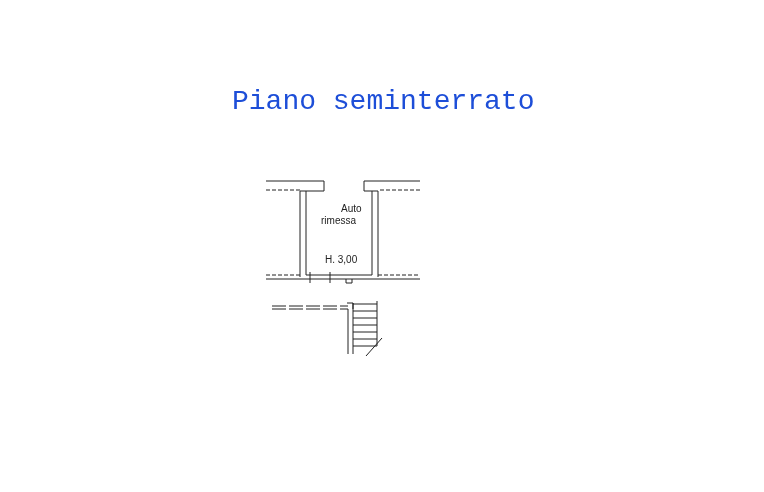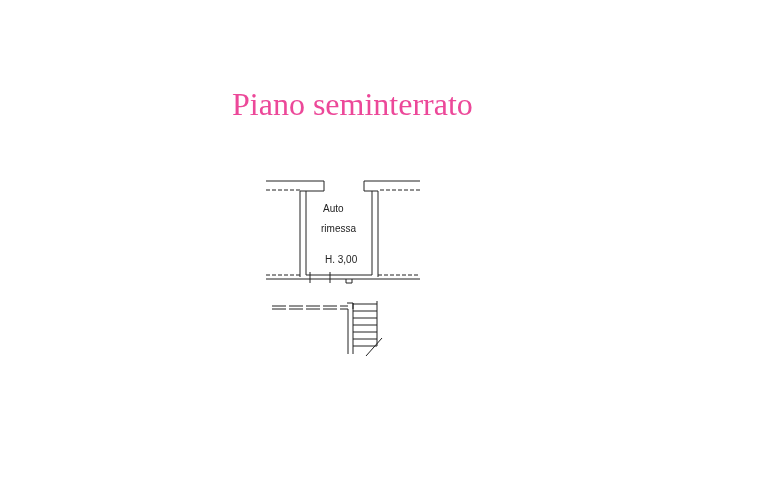--- a/index.html
+++ b/index.html
@@ -1,17 +1,17 @@
 <!DOCTYPE html>
 <html><head>
 <meta charset="utf-8">
 <style>
   html, body { margin:0; padding:0; background:#ffffff; }
   body { width:764px; height:492px; position:relative; overflow:hidden; font-family:"DejaVu Sans", sans-serif; }
-  .title { position:absolute; left:232px; top:86px; font-size:32px; color:#ec4899; letter-spacing:0px; font-family:Liberation Serif, serif; }
+  .title { position:absolute; left:232px; top:86px; font-size:28px; color:#1d4ed8; letter-spacing:0px; font-family:Liberation Mono, monospace; }
   .plan { position:absolute; left:0; top:0; }
   .lbl { position:absolute; font-size:10px; color:#222; font-family:"Liberation Sans", sans-serif; line-height:12px; }
 </style>
 </head>
 <body>
 
 <div class="title">Piano seminterrato</div>
 
 <svg class="plan" width="764" height="492" viewBox="0 0 764 492">
   <g stroke="#222" stroke-width="1" fill="none">
@@ -51,15 +51,15 @@
     <line x1="353" y1="318" x2="377" y2="318"></line>
     <line x1="353" y1="325" x2="377" y2="325"></line>
     <line x1="353" y1="332" x2="377" y2="332"></line>
     <line x1="353" y1="339" x2="377" y2="339"></line>
     <line x1="353" y1="346" x2="377" y2="346"></line>
     <line x1="377" y1="301" x2="377" y2="346"></line>
     <line x1="366" y1="356" x2="382" y2="338"></line>
   </g>
 </svg>
 
-<div class="lbl" style="left:323px;top:203px;">Auto</div>
-<div class="lbl" style="left:321px;top:223px;">rimessa</div>
+<div class="lbl" style="left:341px;top:203px;">Auto</div>
+<div class="lbl" style="left:321px;top:215px;">rimessa</div>
 <div class="lbl" style="left:325px;top:243px;margin-top:11px;">H. 3,00</div>
 
 </body></html>

